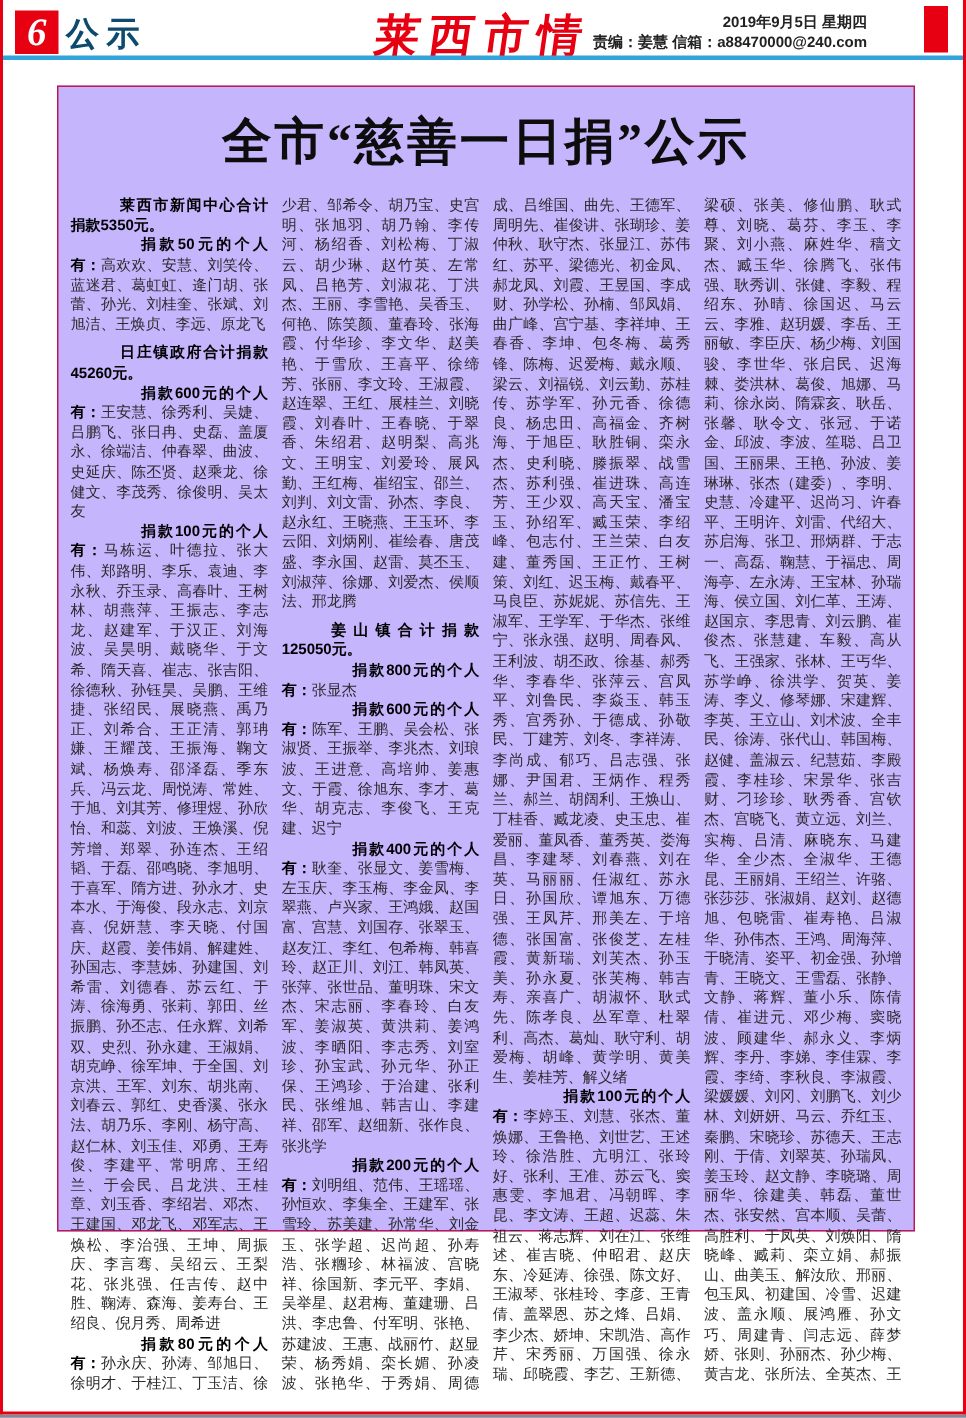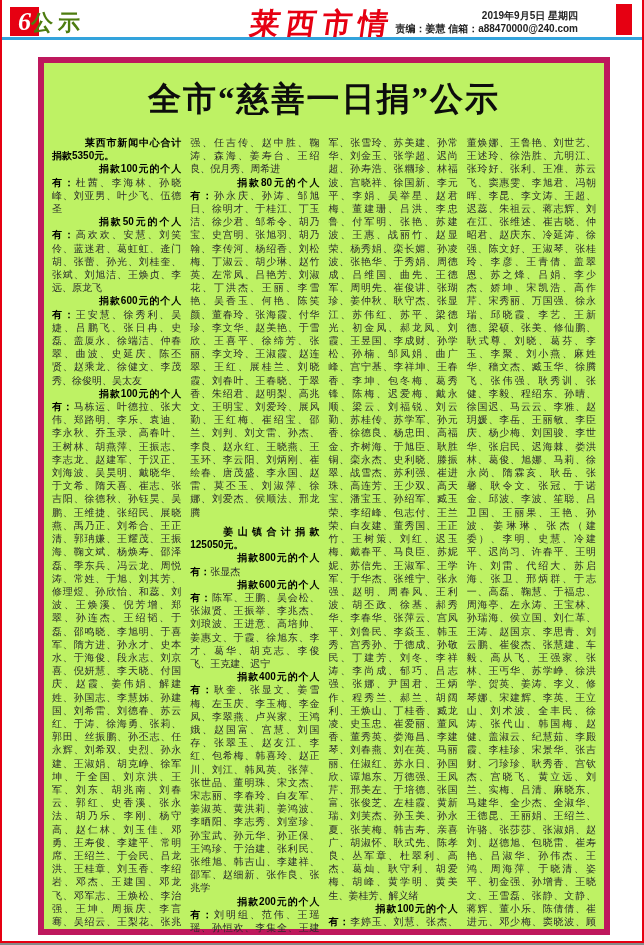--- a/index.html
+++ b/index.html
@@ -16,22 +16,22 @@
   }
   
   .hdr{position:absolute;top:0;left:0;right:0;height:37px;}
   .pagenum{
     position:absolute;left:8px;top:7px;width:29px;height:29px;
     background:var(--red,#e60012);color:#fff;
     font-family:"Liberation Serif",serif;font-style:italic;font-weight:bold;
     font-size:26px;line-height:29px;text-align:center;
   }
   .secname{
-    position:absolute;left:29px;top:8px;
-    font-size:22px;font-weight:bold;color:#4d7c0f;letter-spacing:5px;
+    position:absolute;left:42px;top:8px;
+    font-size:22px;font-weight:bold;color:#0c4a6e;letter-spacing:5px;
   }
   .masthead{
     position:absolute;left:0;right:0;top:4px;text-align:center;
     font-family:"DejaVu Serif",serif;font-weight:bold;
     font-size:30px;color:var(--red,#e60012);
     letter-spacing:6px;transform:skewX(-8deg);
   }
   .hdr-right{
     position:absolute;right:64px;top:9px;text-align:right;
     font-size:10px;line-height:13px;font-weight:bold;color:#222;
@@ -39,22 +39,22 @@
   .redblock{
     position:absolute;right:10px;top:4px;width:16px;height:31px;
     background:var(--red,#e60012);
   }
   .bluerule{
     position:absolute;top:37px;left:0;right:0;height:3px;
     background:var(--blue,#33a3dc);
   }
   
   .content-box{
-    position:absolute;top:57px;left:36px;width:572px;height:878px;
-    border:6px solid #be185d;background:#bef264;
+    position:absolute;top:57px;left:36px;width:572px;height:764px;
+    border:1px solid #be185d;background:#c4b5fd;
     box-sizing:border-box;padding:6px 8px 4px 8px;
   }
   .headline{
     margin:8px 0 14px 0;
     font-family:"Liberation Serif",serif;
     font-weight:900;font-size:33px;letter-spacing:2px;
     color:#0d0d0d;text-align:center;white-space:nowrap;
   }
   .columns{
     column-count:4;column-gap:9px;column-fill:auto;
@@ -82,22 +82,22 @@
     </div>
     <div class="redblock"></div>
   </div>
 
   <div class="bluerule"></div>
 
   <div class="content-box">
     <h1 class="headline">全市“慈善一日捐”公示</h1>
     <div class="columns" id="columns">
         <p class="total"><b>莱西市新闻中心合计捐款5350元。</b></p>
-        <p class="item"><b>捐款100元的个人有：</b><span>杜茜、李海林、孙晓峰、刘亚男、叶少飞、伍德圣</span></p>
         <p class="item"><b>捐款50元的个人有：</b><span>高欢欢、安慧、刘笑伶、蓝迷君、葛虹虹、逄门胡、张蕾、孙光、刘桂奎、张斌、刘旭洁、王焕贞、李远、原龙飞</span></p>
+        <p class="total"><b>日庄镇政府合计捐款45260元。</b></p>
         <p class="item"><b>捐款600元的个人有：</b><span>王安慧、徐秀利、吴婕、吕鹏飞、张日冉、史磊、盖厦永、徐端洁、仲春翠、曲波、史延庆、陈丕贤、赵乘龙、徐健文、李茂秀、徐俊明、吴太友</span></p>
         <p class="item"><b>捐款100元的个人有：</b><span>马栋运、叶德拉、张大伟、郑路明、李乐、袁迪、李永秋、乔玉录、高春叶、王树林、胡燕萍、王振志、李志龙、赵建军、于汉正、刘海波、吴昊明、戴晓华、于文希、隋天喜、崔志、张吉阳、徐德秋、孙钰昊、吴鹏、王维捷、张绍民、展晓燕、禹乃正、刘希合、王正清、郭珃嫌、王耀茂、王振海、鞠文斌、杨焕寿、邵泽磊、季东兵、冯云龙、周悦涛、常姓、于旭、刘其芳、修理煜、孙欣怡、和蕊、刘波、王焕溪、倪芳增、郑翠、孙连杰、王绍韬、于磊、邵鸣晓、李旭明、于喜军、隋方进、孙永才、史本水、于海俊、段永志、刘京喜、倪妍慧、李天晓、付国庆、赵霞、姜伟娟、解建姓、孙国志、李慧姊、孙建国、刘希雷、刘德春、苏云红、于涛、徐海勇、张莉、郭田、丝振鹏、孙丕志、任永辉、刘希双、史烈、孙永建、王淑娟、胡克峥、徐军坤、于全国、刘京洪、王军、刘东、胡兆南、刘春云、郭红、史香溪、张永法、胡乃乐、李刚、杨守高、赵仁林、刘玉佳、邓勇、王寿俊、李建平、常明席、王绍兰、于会民、吕龙洪、王桂章、刘玉香、李绍岩、邓杰、王建国、邓龙飞、邓军志、王焕松、李治强、王坤、周振庆、李言骞、吴绍云、王梨花、张兆强、任吉传、赵中胜、鞠涛、森海、姜寿台、王绍良、倪月秀、周希进</span></p>
         <p class="item"><b>捐款80元的个人有：</b><span>孙永庆、孙涛、邹旭日、徐明才、于桂江、丁玉洁、徐少君、邹希令、胡乃宝、史宫明、张旭羽、胡乃翰、李传河、杨绍香、刘松梅、丁淑云、胡少琳、赵竹英、左常凤、吕艳芳、刘淑花、丁洪杰、王丽、李雪艳、吴香玉、何艳、陈笑颜、董春玲、张海霞、付华珍、李文华、赵美艳、于雪欣、王喜平、徐缔芳、张丽、李文玲、王淑霞、赵连翠、王红、展桂兰、刘晓霞、刘春叶、王春晓、于翠香、朱绍君、赵明梨、高兆文、王明宝、刘爱玲、展风勤、王红梅、崔绍宝、邵兰、刘判、刘文雷、孙杰、李良、赵永红、王晓燕、王玉环、李云阳、刘炳刚、崔绘春、唐茂盛、李永国、赵雷、莫丕玉、刘淑萍、徐娜、刘爱杰、侯顺法、邢龙腾</span></p>
         <p class="total"><b>姜山镇合计捐款125050元。</b></p>
         <p class="item"><b>捐款800元的个人有：</b><span>张显杰</span></p>
         <p class="item"><b>捐款600元的个人有：</b><span>陈军、王鹏、吴会松、张淑贤、王振举、李兆杰、刘琅波、王进意、高培帅、姜惠文、于霞、徐旭东、李才、葛华、胡克志、李俊飞、王克建、迟宁</span></p>
         <p class="item"><b>捐款400元的个人有：</b><span>耿奎、张显文、姜雪梅、左玉庆、李玉梅、李金凤、李翠燕、卢兴家、王鸿娥、赵国富、宫慧、刘国存、张翠玉、赵友江、李红、包希梅、韩喜玲、赵正川、刘江、韩凤英、张萍、张世品、董明珠、宋文杰、宋志丽、李春玲、白友军、姜淑英、黄洪莉、姜鸿波、李晒阳、李志秀、刘室珍、孙宝武、孙元华、孙正保、王鸿珍、于治建、张利民、张维旭、韩吉山、李建祥、邵军、赵细新、张作良、张兆学</span></p>
         <p class="item"><b>捐款200元的个人有：</b><span>刘明组、范伟、王瑶瑶、孙恒欢、李集全、王建军、张雪玲、苏美建、孙常华、刘金玉、张学超、迟尚超、孙寿浩、张糰珍、林福波、宫晓祥、徐国新、李元平、李娟、吴举星、赵君梅、董建珊、吕洪、李忠鲁、付军明、张艳、苏建波、王惠、战丽竹、赵显荣、杨秀娟、栾长媚、孙凌波、张艳华、于秀娟、周德成、吕维国、曲先、王德军、周明先、崔俊讲、张瑚珍、姜仲秋、耿守杰、张显江、苏伟红、苏平、梁德光、初金凤、郝龙凤、刘霞、王昱国、李成财、孙学松、孙楠、邹凤娟、曲广峰、宫宁基、李祥坤、王春香、李坤、包冬梅、葛秀锋、陈梅、迟爱梅、戴永顺、梁云、刘福锐、刘云勤、苏桂传、苏学军、孙元香、徐德良、杨忠田、高福金、齐树海、于旭臣、耿胜铜、栾永杰、史利晓、滕振翠、战雪杰、苏利强、崔进珠、高连芳、王少双、高天宝、潘宝玉、孙绍军、臧玉荣、李绍峰、包志付、王兰荣、白友建、董秀国、王正竹、王树策、刘红、迟玉梅、戴春平、马良臣、苏妮妮、苏信先、王淑军、王学军、于华杰、张维宁、张永强、赵明、周春风、王利波、胡丕政、徐基、郝秀华、李春华、张萍云、宫凤平、刘鲁民、李焱玉、韩玉秀、宫秀孙、于德成、孙敬民、丁建芳、刘冬、李祥涛、李尚成、郁巧、吕志强、张娜、尹国君、王炳作、程秀兰、郝兰、胡阔利、王焕山、丁桂香、臧龙凌、史玉忠、崔爱丽、董凤香、董秀英、娄海昌、李建琴、刘春燕、刘在英、马丽丽、任淑红、苏永日、孙国欣、谭旭东、万德强、王凤芹、邢美左、于培德、张国富、张俊芝、左桂霞、黄新瑞、刘芙杰、孙玉美、孙永夏、张芙梅、韩吉寿、亲喜广、胡淑怀、耿式先、陈孝良、丛军章、杜翠利、高杰、葛灿、耿守利、胡爱梅、胡峰、黄学明、黄美生、姜桂芳、解义绪</span></p>
         <p class="item"><b>捐款100元的个人有：</b><span>李婷玉、刘慧、张杰、董焕娜、王鲁艳、刘世艺、王述玲、徐浩胜、亢明江、张玲好、张利、王准、苏云飞、窦惠雯、李旭君、冯朝晖、李昆、李文涛、王超、迟蕊、朱祖云、蒋志辉、刘在江、张维述、崔吉晓、仲昭君、赵庆东、冷延涛、徐强、陈文好、王淑琴、张桂玲、李彦、王青倩、盖翠恩、苏之烽、吕娟、李少杰、娇坤、宋凯浩、高作芹、宋秀丽、万国强、徐永瑞、邱晓霞、李艺、王新德、梁硕、张美、修仙鹏、耿式尊、刘晓、葛芬、李玉、李聚、刘小燕、麻姓华、穑文杰、臧玉华、徐腾飞、张伟强、耿秀训、张健、李毅、程绍东、孙晴、徐国迟、马云云、李雅、赵玥媛、李岳、王丽敏、李臣庆、杨少梅、刘国骏、李世华、张启民、迟海棘、娄洪林、葛俊、旭娜、马莉、徐永岗、隋霖亥、耿岳、张馨、耿令文、张冠、于诺金、邱波、李波、笙聪、吕卫国、王丽果、王艳、孙波、姜琳琳、张杰（建委）、李明、史慧、冷建平、迟尚习、许春平、王明许、刘雷、代绍大、苏启海、张卫、邢炳群、于志一、高磊、鞠慧、于福忠、周海亭、左永涛、王宝林、孙瑞海、侯立国、刘仁革、王涛、赵国京、李思青、刘云鹏、崔俊杰、张慧建、车毅、高从飞、王强家、张林、王丐华、苏学峥、徐洪学、贺英、姜涛、李义、修琴娜、宋建辉、李英、王立山、刘术波、全丰民、徐涛、张代山、韩国梅、赵健、盖淑云、纪慧茹、李殿霞、李桂珍、宋景华、张吉财、刁珍珍、耿秀香、宫钦杰、宫晓飞、黄立远、刘兰、实梅、吕清、麻晓东、马建华、全少杰、全淑华、王德昆、王丽娟、王绍兰、许骆、张莎莎、张淑娟、赵刘、赵德旭、包晓雷、崔寿艳、吕淑华、孙伟杰、王鸿、周海萍、于晓清、姿平、初金强、孙增青、王晓文、王雪磊、张静、文静、蒋辉、董小乐、陈倩倩、崔进元、邓少梅、窦晓波、顾建华、郝永义、李炳辉、李丹、李娣、李佳霖、李霞、李绮、李秋良、李淑霞、梁媛媛、刘冈、刘鹏飞、刘少林、刘妍妍、马云、乔红玉、秦鹏、宋晓珍、苏德天、王志刚、于倩、刘翠英、孙瑞凤、姜玉玲、赵文静、李晓璐、周丽华、徐建美、韩磊、董世杰、张安然、宫本顺、吴蕾、高胜利、于凤英、刘焕阳、隋晓峰、臧莉、栾立娟、郝振山、曲美玉、解汝欣、邢丽、包玉凤、初建国、冷雪、迟建波、盖永顺、展鸿雁、孙文巧、周建青、闫志远、薛梦娇、张则、孙丽杰、孙少梅、黄吉龙、张所法、全英杰、王蕾、迟永强、张清华、胡瑞、胡琦、贾汝志、李作剑</span></p>
       </div>

